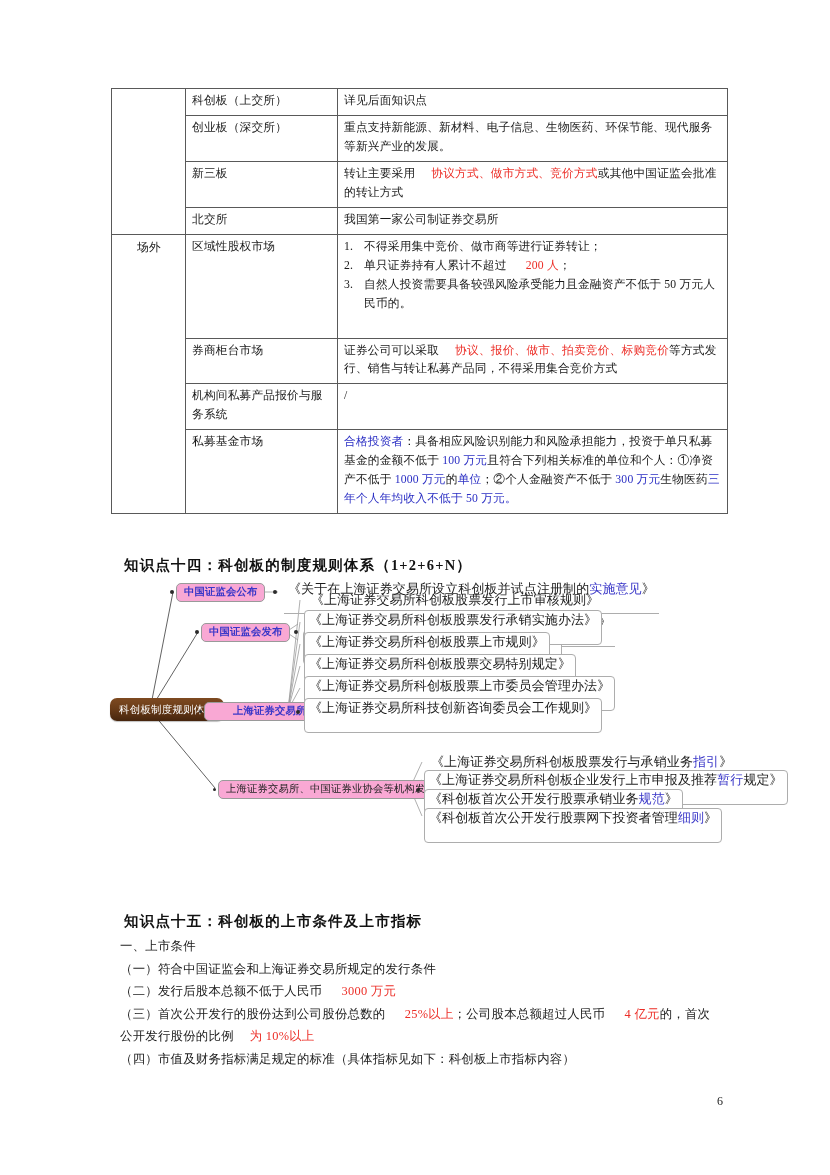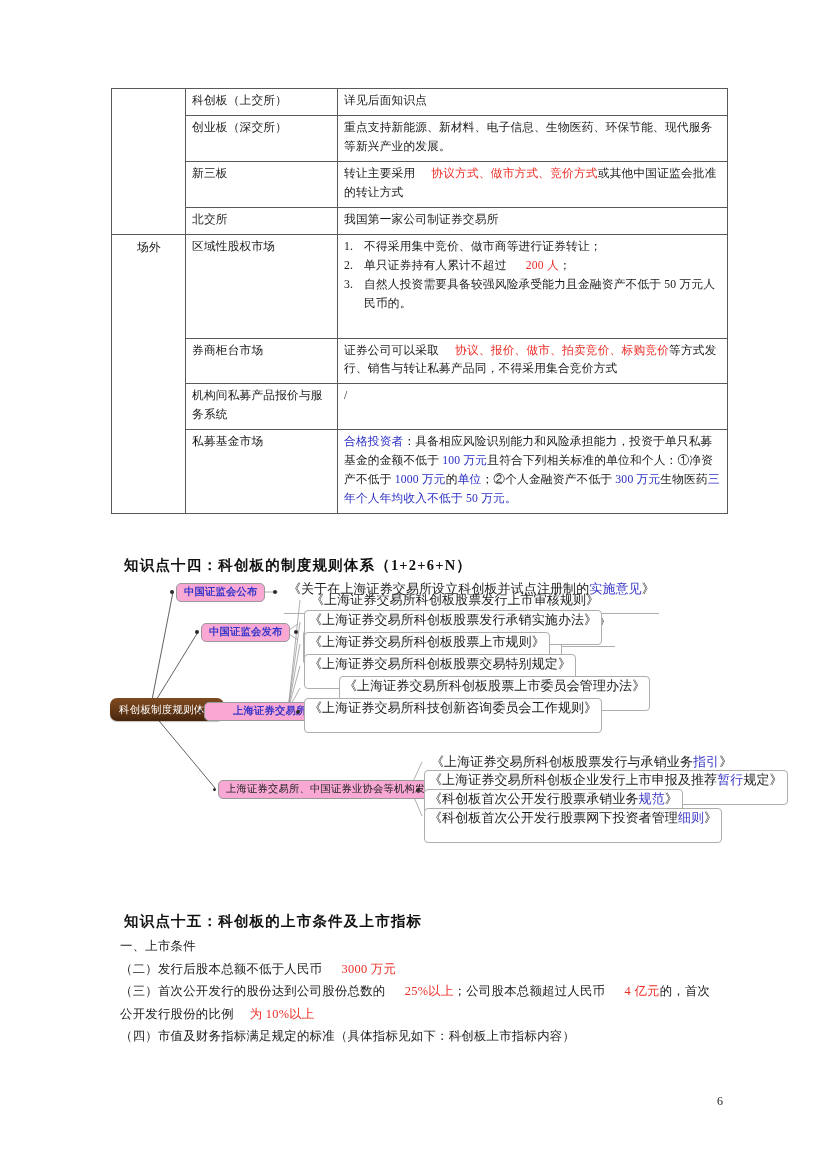--- a/index.html
+++ b/index.html
@@ -260,21 +260,21 @@
       <span>《科创板上市公司持续监管办法（</span><span class="hl">试行</span><span>）》</span>
     </div>
 
     <div class="dot sm" style="left:89px; top:140px;"></div>
     <div class="node node-branch" style="left:94px; top:132px;padding-left:28px;">上海证券交易所发布</div>
     <div class="dot" style="left:186px; top:140px;"></div>
     <div class="leaf underlined" style="left:197px; top:21px;">《上海证券交易所科创板股票发行上市审核规则》</div>
     <div class="leaf boxed" style="left:194px; top:40px;">《上海证券交易所科创板股票发行承销实施办法》</div>
     <div class="leaf boxed" style="left:194px; top:62px;">《上海证券交易所科创板股票上市规则》</div>
     <div class="leaf boxed" style="left:194px; top:84px;">《上海证券交易所科创板股票交易特别规定》</div>
-    <div class="leaf boxed" style="left:194px; top:106px;margin-left:35px;">《上海证券交易所科创板股票上市委员会管理办法》</div>
+    <div class="leaf boxed" style="left:194px; top:106px;">《上海证券交易所科创板股票上市委员会管理办法》</div>
     <div class="leaf boxed" style="left:194px; top:128px;">《上海证券交易所科技创新咨询委员会工作规则》</div>
 
     <div class="dot sm" style="left:103px; top:218px;"></div>
     <div class="node node-branch plain" style="left:108px; top:210px;">上海证券交易所、中国证券业协会等机构发布</div>
     <div class="dot" style="left:306px; top:218px;"></div>
     <div class="leaf underlined" style="left:317px; top:183px;">
       <span>《上海证券交易所科创板股票发行与承销业务</span><span class="hl">指引</span><span>》</span>
     </div>
     <div class="leaf boxed" style="left:314px; top:200px;">
       <span>《上海证券交易所科创板企业发行上市申报及推荐</span><span class="hl">暂行</span><span>规定》</span>
@@ -284,19 +284,20 @@
     </div>
     <div class="leaf boxed" style="left:314px; top:238px;">
       <span>《科创板首次公开发行股票网下投资者管理</span><span class="hl">细则</span><span>》</span>
     </div>
   </div>
 
   <div class="kp-title" id="kp15">知识点十五：科创板的上市条件及上市指标</div>
 
   <div class="body-text">
     <p>一、上市条件</p>
+    <p class="indent"><span>（一）符合中国证监会和上海证券交易所规定的发行条件</span></p>
     <p class="indent"><span>（二）发行后股本总额不低于人民币 </span><span class="red">3000 万元</span></p>
     <p class="indent"><span>（三）首次公开发行的股份达到公司股份总数的 </span><span class="red">25%以上</span><span>；公司股本总额超过人民币 </span><span class="red">4 亿元</span><span>的，首次公开发行股份的比例</span><span class="red">为 10%以上</span></p>
     <p class="indent"><span>（四）市值及财务指标满足规定的标准（具体指标见如下：科创板上市指标内容）</span></p>
   </div>
 
   <div class="page-num">6</div>
 </div>
 
 </body></html>

